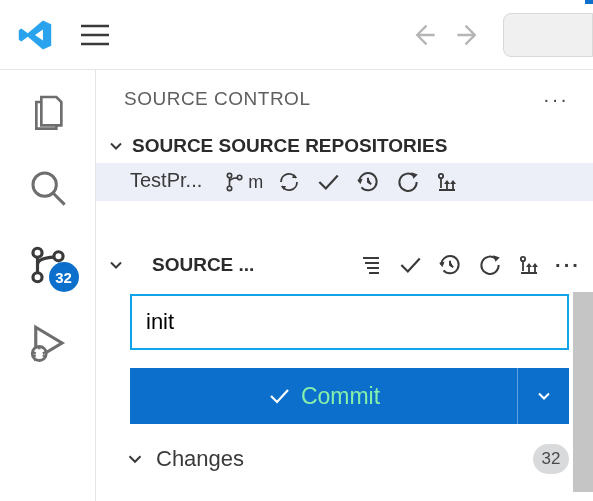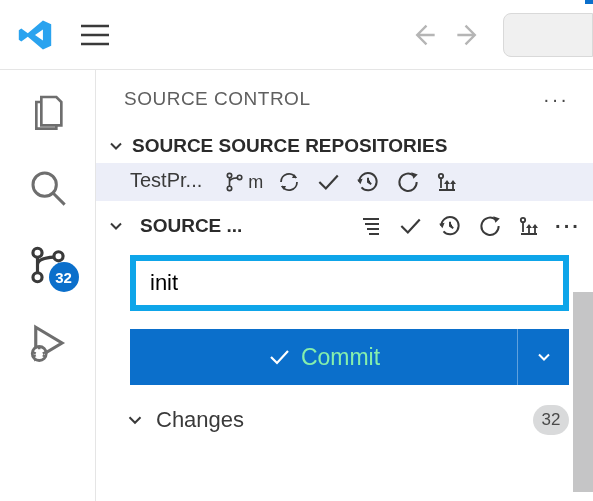--- a/index.html
+++ b/index.html
@@ -20,25 +20,25 @@
   .panel { flex: 1; border-left: 1px solid #e5e5e5; display: flex; flex-direction: column; padding-top: 18px; position: relative; min-width: 0; }
   .panel-title-row { display: flex; align-items: flex-start; padding: 0 24px 18px 28px; color: #5f5f5f; }
   .panel-title { font-size: 19px; letter-spacing: 0.5px; }
   .more { margin-left: auto; letter-spacing: 2px; font-size: 20px; color: #4a4a4a; cursor: pointer; }
   .section-header { display: flex; align-items: center; padding: 6px 12px 6px 10px; font-weight: 700; font-size: 19px; color: #2b2b2b; cursor: pointer; }
   .chev { margin-right: 6px; color: #4a4a4a; display: flex; }
   .section-header .label { white-space: nowrap; overflow: hidden; text-overflow: ellipsis; }
   .repo-row { display: flex; background: #eceef8; padding: 6px 12px 6px 34px; font-size: 20px; color: #3a3a3a; gap: 22px; }
   .repo-name { white-space: nowrap; overflow: hidden; text-overflow: ellipsis; flex: 0 1 auto; max-width: 90px; }
   .repo-actions, .sc-actions { display: flex; align-items: center; gap: 14px; color: #3a3a3a; }
-  .sc-row { display: flex; align-items: center; padding: 12px 12px 6px 10px; font-weight: 700; font-size: 19px; color: #2b2b2b; cursor: pointer; gap: 8px; }
+  .sc-row { display: flex; align-items: center; padding: 12px 12px 6px 10px; font-weight: 700; font-size: 19px; color: #2b2b2b; cursor: pointer; gap: 20px; margin-top: 39px; }
   .sc-row .label { white-space: nowrap; overflow: hidden; text-overflow: ellipsis; flex: 0 1 auto; min-width: 0; }
   .sc-row .sc-actions { margin-left: auto; }
   .commit-area { padding: 10px 24px 0 34px; }
-  .commit-input { width: 100%; height: 56px; border: 6px solid #0ea5e9; font-size: 22px; padding: 0 14px; outline: none; }
+  .commit-input { width: 100%; height: 56px; border: 2px solid #0ea5e9; font-size: 22px; padding: 0 14px; outline: none; }
   .commit-btn-row { display: flex; margin-top: 18px; height: 56px; }
   .commit-btn { flex: 1; background: #0b6fcb; color: #86efac; border: none; font-size: 23px; display: flex; align-items: center; justify-content: center; gap: 10px; cursor: pointer; }
   .commit-dd { width: 52px; background: #0b6fcb; border: none; border-left: 1px solid rgba(255,255,255,0.35); color: #fff; display: flex; align-items: center; justify-content: center; cursor: pointer; }
   .changes-row { display: flex; align-items: center; padding: 20px 24px 0 28px; font-size: 22px; color: #3a3a3a; cursor: pointer; }
   .changes-row .chev { margin-right: 10px; }
   .count-badge { margin-left: auto; background: #d9dadb; color: #4a4a4a; border-radius: 16px; min-width: 36px; height: 30px; display: flex; align-items: center; justify-content: center; font-size: 17px; padding: 0 8px; }
   .scroll-thumb { position: absolute; right: 0; top: 222px; width: 20px; height: 200px; background: #c5c5c6; }
   svg { display: block; }
   .iconbtn { cursor: pointer; }
   .blue-accent { position:absolute; right:0; top:0; width:8px; height:4px; background:#0b6fcb; }

